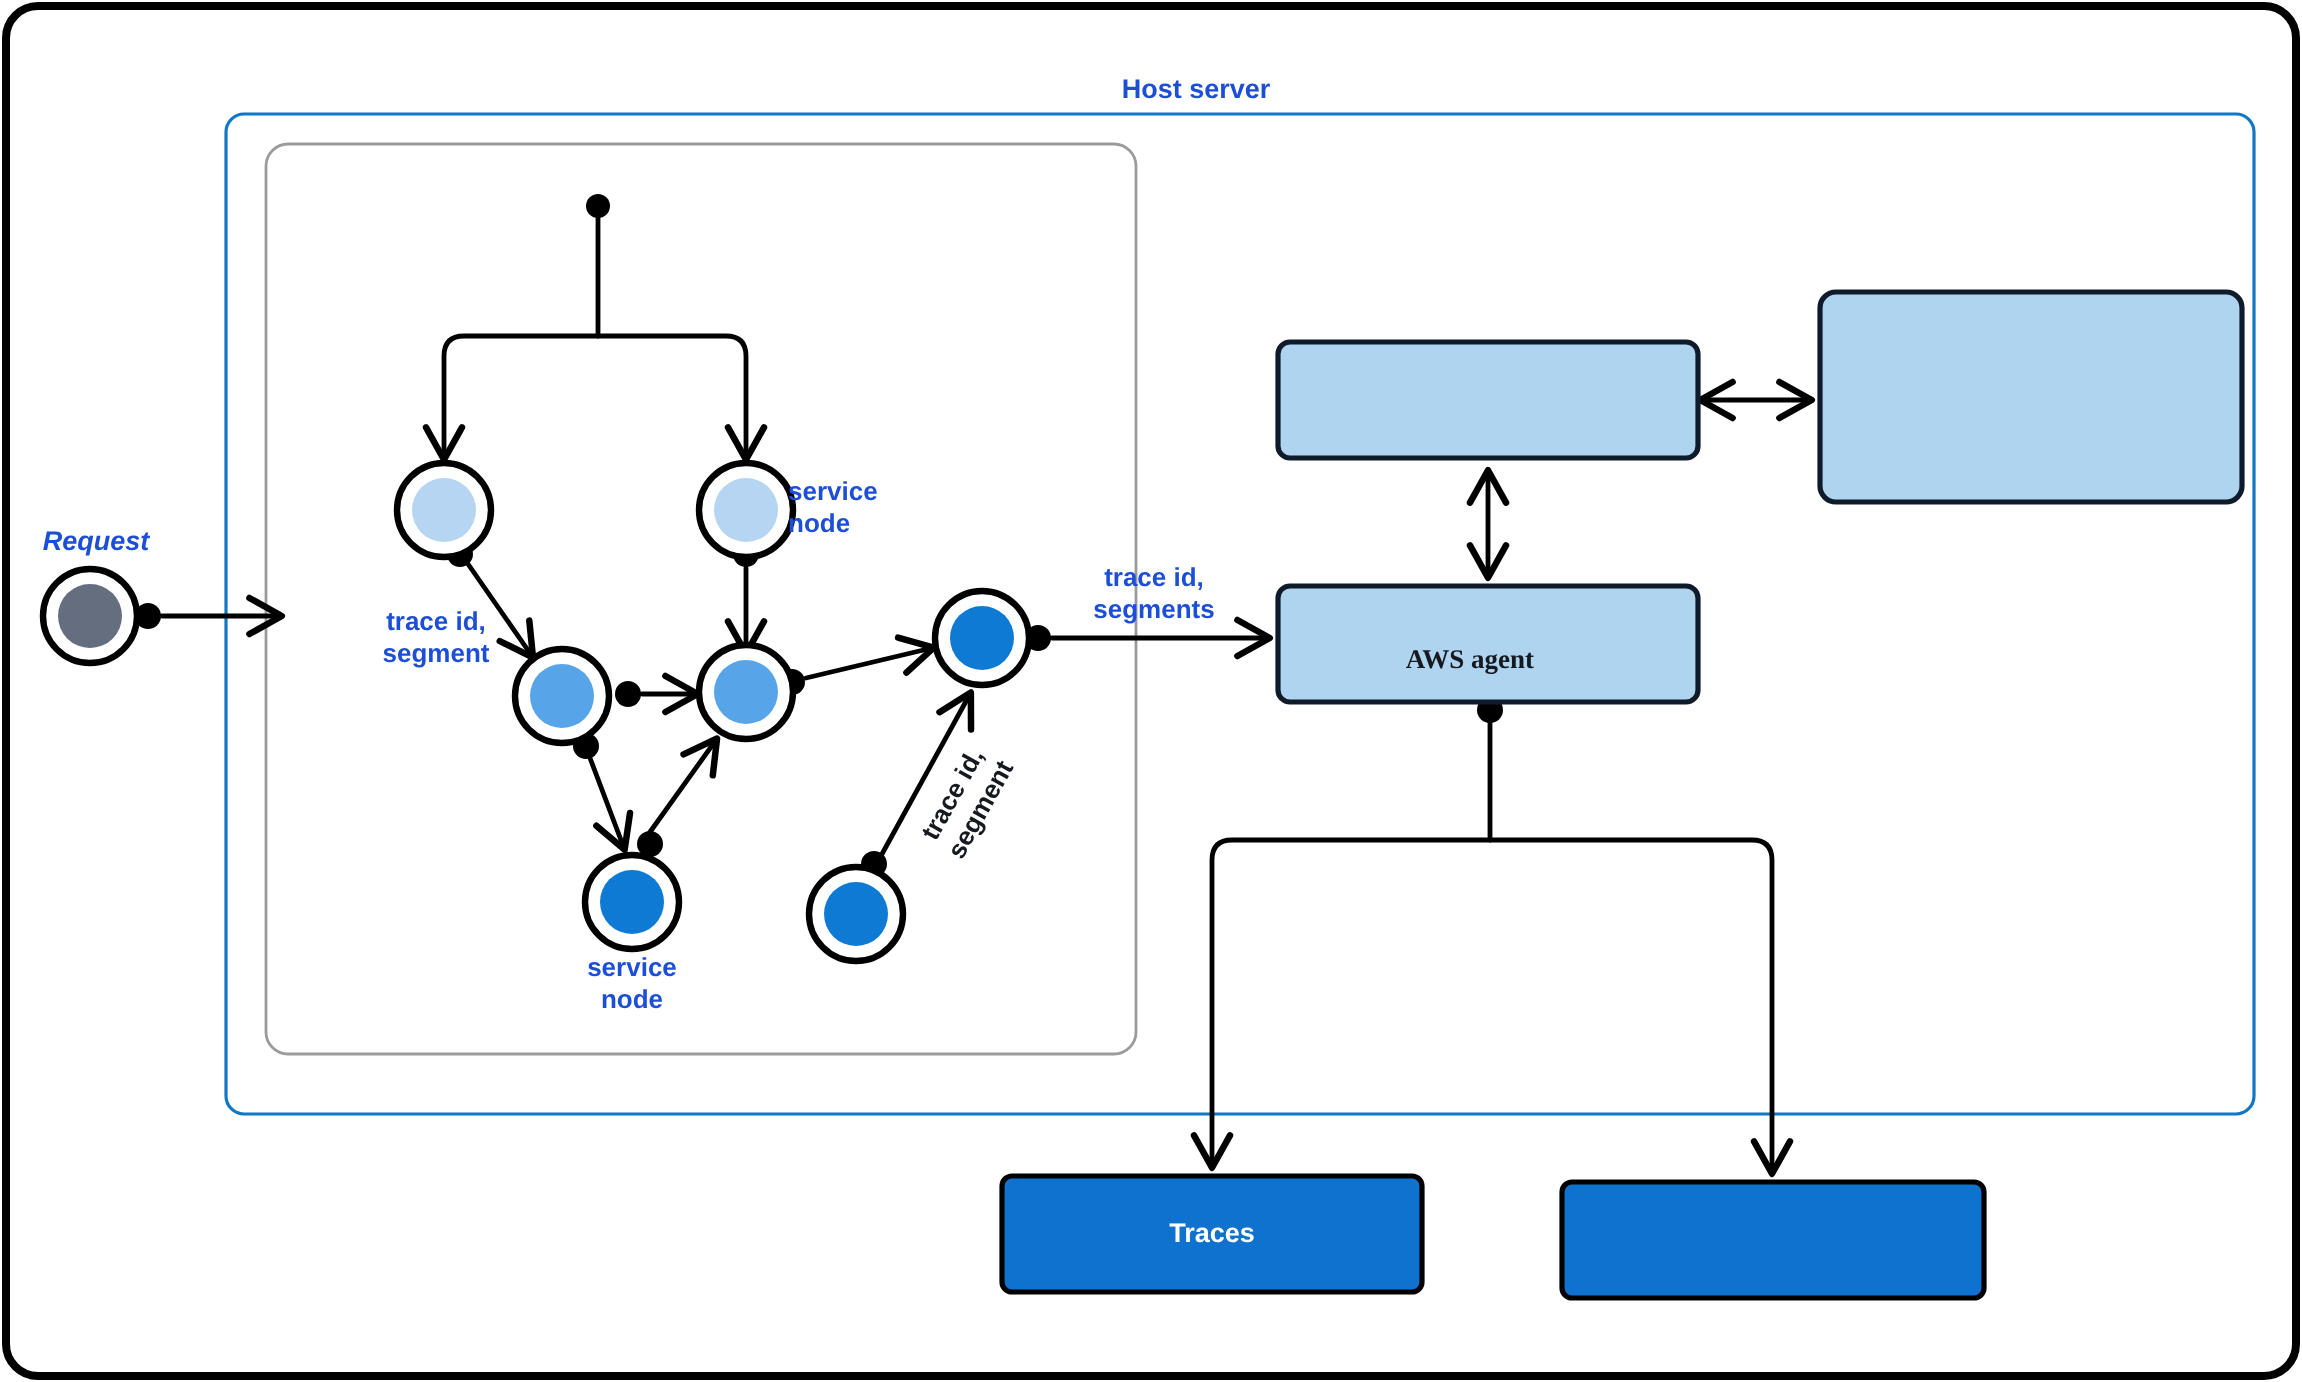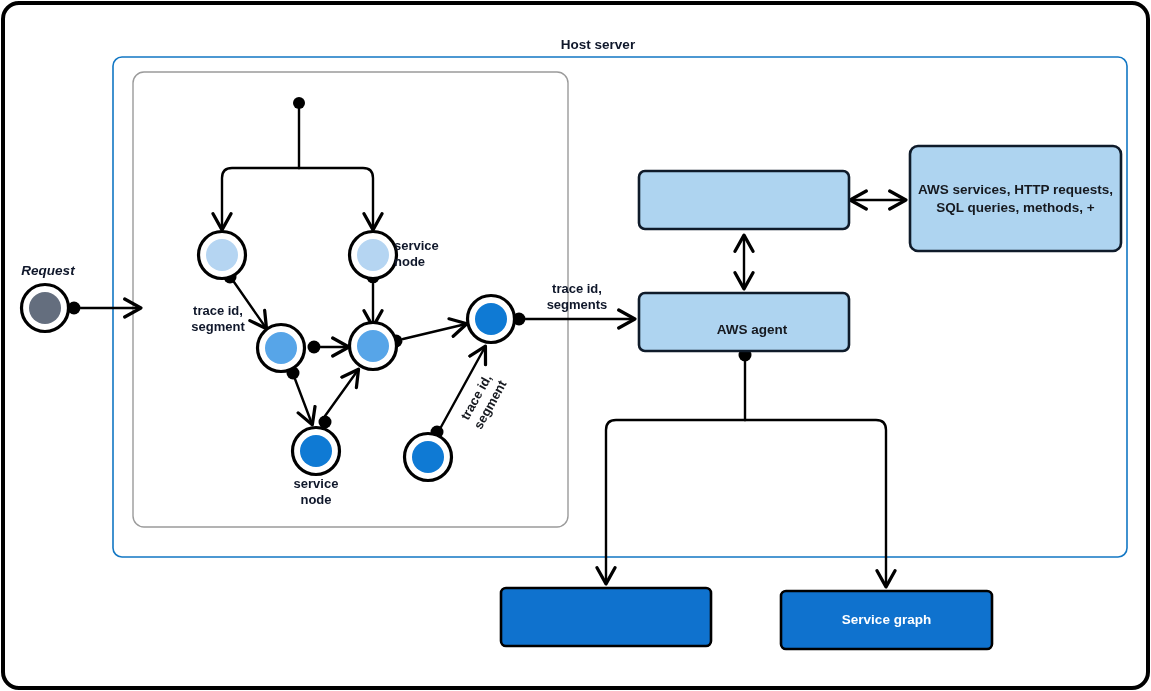--- a/index.html
+++ b/index.html
@@ -21,21 +21,21 @@
     position: absolute;
     left: 0;
     top: 0;
     width: 1151px;
     height: 691px;
   }
   .lbl {
     position: absolute;
     font-family: "Liberation Sans", sans-serif;
     font-weight: bold;
-    color: #0f172a;
+    color: #1d4ed8;
     white-space: pre;
     line-height: 1.22;
     text-align: center;
   }
   .box-label {
     position: absolute;
     display: flex;
     align-items: center;
     justify-content: center;
     text-align: center;
@@ -189,22 +189,19 @@
   <div class="lbl" style="left:178px; top:303px; width:80px; font-size:13px;">trace id,
 segment</div>
 
   <div class="lbl" style="left:531px; top:281px; width:92px; font-size:13px;">trace id,
 segments</div>
 
   <div class="rot-label" style="left:447px; top:383px; width:80px; font-size:13px; transform: rotate(-61deg); transform-origin: 40px 20px;">trace id,
 segment</div>
 
 
-  <div class="box-label dark" style="left:910px; top:146px; width:211px; height:105px; font-size:13.5px;">AWS services, HTTP
-requests, SQL queries,
-methods, +</div>
-
-  <div class="box-label dark" style="left:647px; top:293px; width:210px; height:74px; font-size:13.5px;">AWS agent</div>
-
-
-  <div class="box-label light" style="left:781px; top:591px; width:211px; height:58px; font-size:13.5px;">Service graph</div>
+
+  <div class="box-label dark" style="left:630px; top:293px; width:210px; height:74px; font-size:13.5px;font-family:Liberation Serif, serif;">AWS agent</div>
+
+  <div class="box-label light" style="left:501px; top:588px; width:210px; height:58px; font-size:13.5px;">Traces</div>
+
 
 </div>
 
 </body></html>

